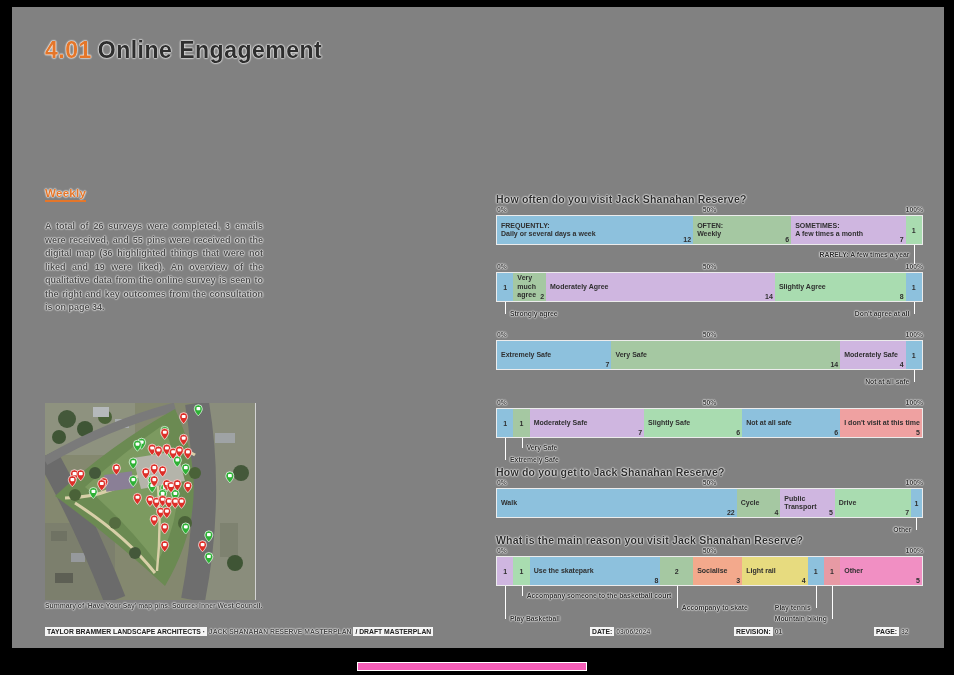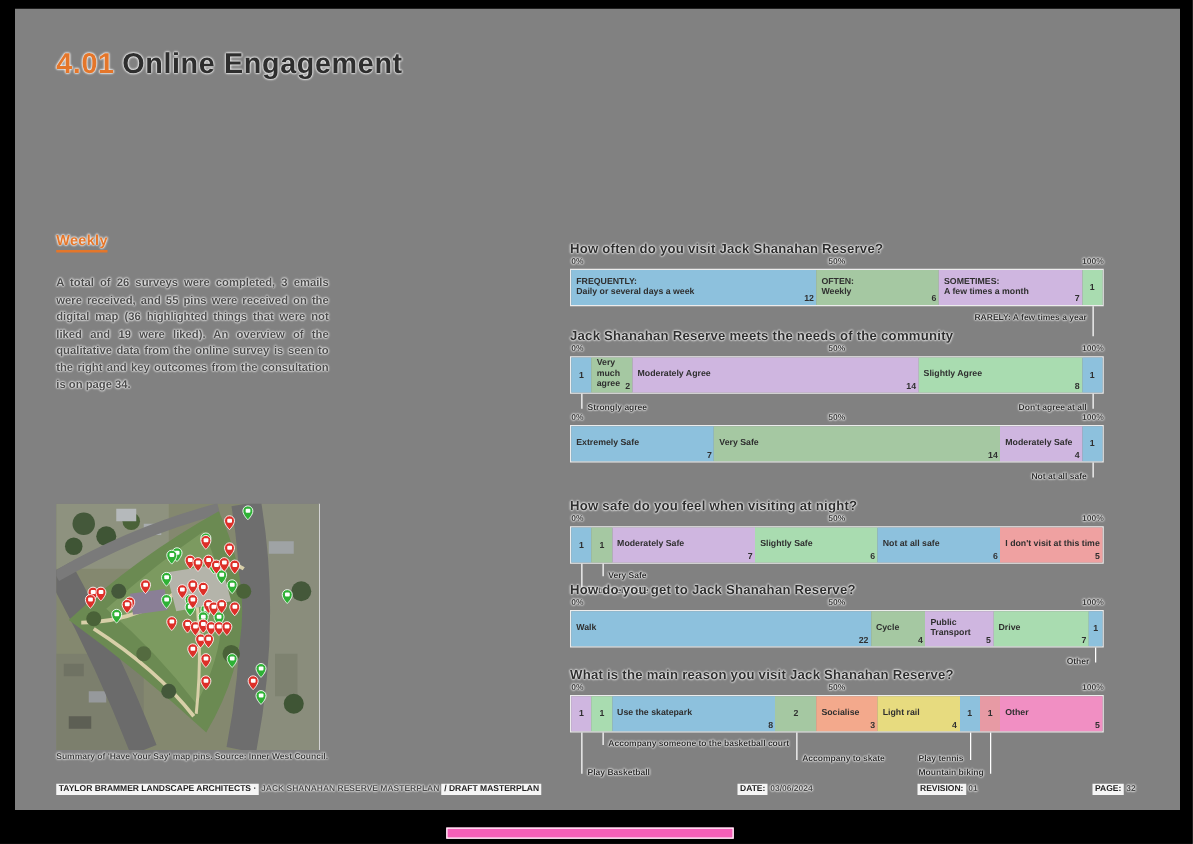--- a/index.html
+++ b/index.html
@@ -16,21 +16,21 @@
     border-bottom:2px solid #e4762a;padding-bottom:1px;letter-spacing:.3px;}
   #summary p{margin:0 0 14px 0;font-size:9px;font-weight:bold;color:#4c4c4c;
     line-height:1.5;text-align:justify;}
   
   #map-box{position:absolute;left:33px;top:396px;width:210px;height:197px;
     border-right:1px solid rgba(255,255,255,.65);}
   #map-box svg{display:block;}
   #map-caption{position:absolute;left:33px;top:595px;width:230px;font-size:6.8px;
     font-weight:bold;color:#3f3f3f;}
   
-  #charts{position:absolute;left:444px;top:0;width:427px;height:641px;}
+  #charts{position:absolute;left:484px;top:0;width:427px;height:641px;}
   .chart{position:absolute;left:0;width:427px;}
   .chart-title{font-size:10.5px;font-weight:bold;color:#2e2e2e;letter-spacing:.2px;height:13px;}
   .axis{position:relative;height:9px;font-size:6.8px;font-weight:bold;color:#3c3c3c;}
   .axis .t0{position:absolute;left:1px;top:0;}
   .axis .t50{position:absolute;left:50%;top:0;transform:translateX(-50%);}
   .axis .t100{position:absolute;right:0;top:0;}
   .bar{position:relative;display:flex;height:28px;width:425px;
     border:1px solid rgba(255,255,255,.85);}
   .seg{position:relative;display:flex;align-items:center;overflow:hidden;min-width:0;}
   .seg-label{font-size:7px;font-weight:bold;color:#2f2f2f;line-height:1.2;
@@ -357,21 +357,20 @@
           <div class="seg" style="width: 3.84615%; background: rgb(169, 220, 176);">
             <span class="seg-value center">1</span>
           </div>
         </div>
         <div class="callouts" style="height: 32px;">
           <div class="c-line" style="left: 98.2%; height: 24px;"></div>
           <div class="c-label halo wrap" style="top: 6px; right: 1.8%; margin-right: 5px; width: 108px;">RARELY: A few times a year</div>
         </div>
       </div>
       <div class="chart" style="top: 256px;">
-        <div class="chart-title halo">Jack Shanahan Reserve meets the needs of the community</div>
         <div class="axis">
           <span class="t0 halo">0%</span>
           <span class="t50 halo">50%</span>
           <span class="t100 halo">100%</span>
         </div>
         <div class="bar">
           <div class="seg" style="width: 3.84615%; background: rgb(141, 193, 221);">
             <span class="seg-value center">1</span>
           </div>
           <div class="seg" style="width: 7.69231%; background: rgb(165, 200, 162);">
@@ -419,21 +418,20 @@
           <div class="seg" style="width: 3.84615%; background: rgb(141, 193, 221);">
             <span class="seg-value center">1</span>
           </div>
         </div>
         <div class="callouts" style="height: 20px;">
           <div class="c-line" style="left: 98.2%; height: 12px;"></div>
           <div class="c-label halo" style="top: 8px; right: 1.8%; margin-right: 5px;">Not at all safe</div>
         </div>
       </div>
       <div class="chart" style="top: 392px;">
-        <div class="chart-title halo">How safe do you feel when visiting at night?</div>
         <div class="axis">
           <span class="t0 halo">0%</span>
           <span class="t50 halo">50%</span>
           <span class="t100 halo">100%</span>
         </div>
         <div class="bar">
           <div class="seg" style="width: 3.84615%; background: rgb(141, 193, 221);">
             <span class="seg-value center">1</span>
           </div>
           <div class="seg" style="width: 3.84615%; background: rgb(165, 200, 162);">

